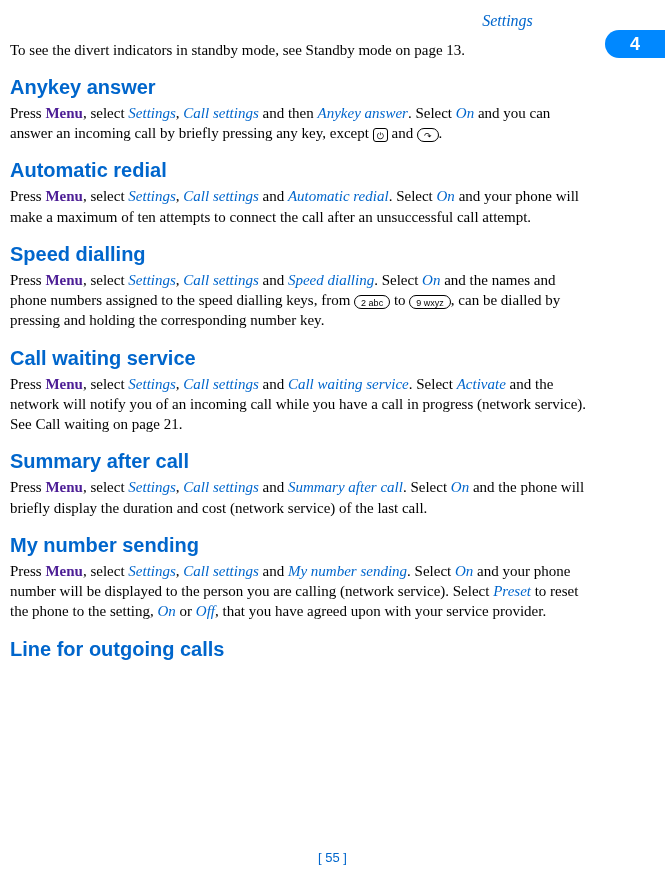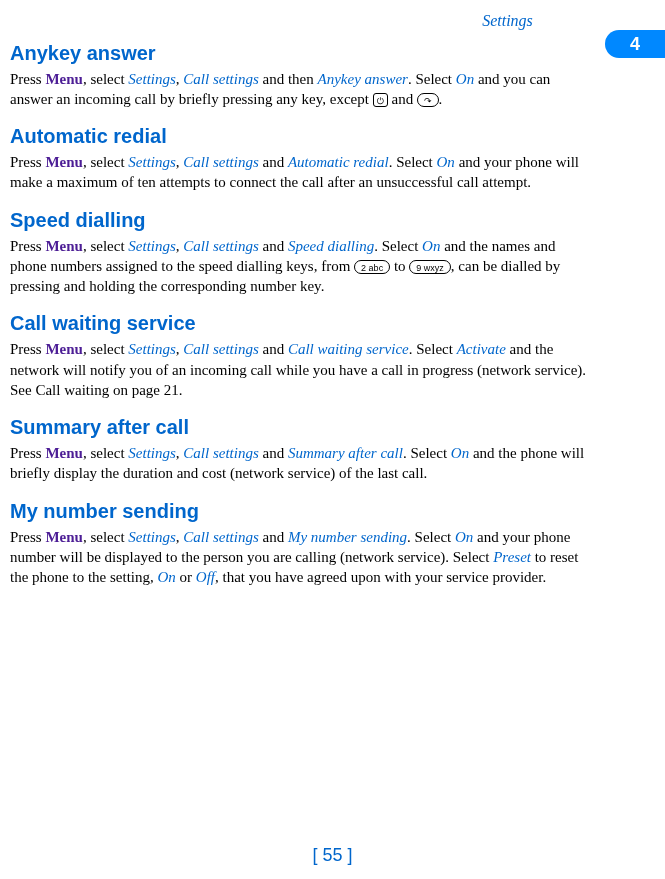--- a/index.html
+++ b/index.html
@@ -93,36 +93,39 @@
       background: #fff;
     }
     .page-footer {
       position: absolute;
       bottom: 12px;
       left: 0;
       right: 0;
       text-align: center;
       color: #0066cc;
       font-family: Arial, sans-serif;
-      font-size: 18px;
+      font-size: 13px;
     }
   </style>
 </head>
 <body>
 
 <div class="header-right">
   <span class="settings-label">Settings</span>
 </div>
 
 <div class="chapter-tab">
   <span>4</span>
 </div>
 
 <div class="content">
 
+  <p class="intro-para">
+    <span>To see the divert indicators in standby mode, see Standby mode on page </span><span>13</span><span>.</span>
+  </p>
 
   <h2 class="section-heading">Anykey answer</h2>
   <p class="body-para">
     <span>Press </span><span class="kw-menu">Menu</span><span>, select </span><span class="kw-italic">Settings</span><span>, </span><span class="kw-italic">Call settings</span><span> and then </span><span class="kw-italic">Anykey answer</span><span>. Select </span><span class="kw-italic">On</span><span> and you can answer an incoming call by briefly pressing any key, except </span><span class="key-icon">⏻</span><span> and </span><span class="key-oval">↷</span><span>.</span>
   </p>
 
   <h2 class="section-heading">Automatic redial</h2>
   <p class="body-para">
     <span>Press </span><span class="kw-menu">Menu</span><span>, select </span><span class="kw-italic">Settings</span><span>, </span><span class="kw-italic">Call settings</span><span> and </span><span class="kw-italic">Automatic redial</span><span>. Select </span><span class="kw-italic">On</span><span> and your phone will make a maximum of ten attempts to connect the call after an unsuccessful call attempt.</span>
   </p>
@@ -140,18 +143,19 @@
   <h2 class="section-heading">Summary after call</h2>
   <p class="body-para">
     <span>Press </span><span class="kw-menu">Menu</span><span>, select </span><span class="kw-italic">Settings</span><span>, </span><span class="kw-italic">Call settings</span><span> and </span><span class="kw-italic">Summary after call</span><span>. Select </span><span class="kw-italic">On</span><span> and the phone will briefly display the duration and cost (network service) of the last call.</span>
   </p>
 
   <h2 class="section-heading">My number sending</h2>
   <p class="body-para">
     <span>Press </span><span class="kw-menu">Menu</span><span>, select </span><span class="kw-italic">Settings</span><span>, </span><span class="kw-italic">Call settings</span><span> and </span><span class="kw-italic">My number sending</span><span>. Select </span><span class="kw-italic">On</span><span> and your phone number will be displayed to the person you are calling (network service). Select </span><span class="kw-italic">Preset</span><span> to reset the phone to the setting, </span><span class="kw-italic">On</span><span> or </span><span class="kw-italic">Off</span><span>, that you have agreed upon with your service provider.</span>
   </p>
 
+  <h2 class="section-heading">Line for outgoing calls</h2>
 
 </div>
 
 <div class="page-footer">
   <span>[ 55 ]</span>
 </div>
 
 </body></html>

